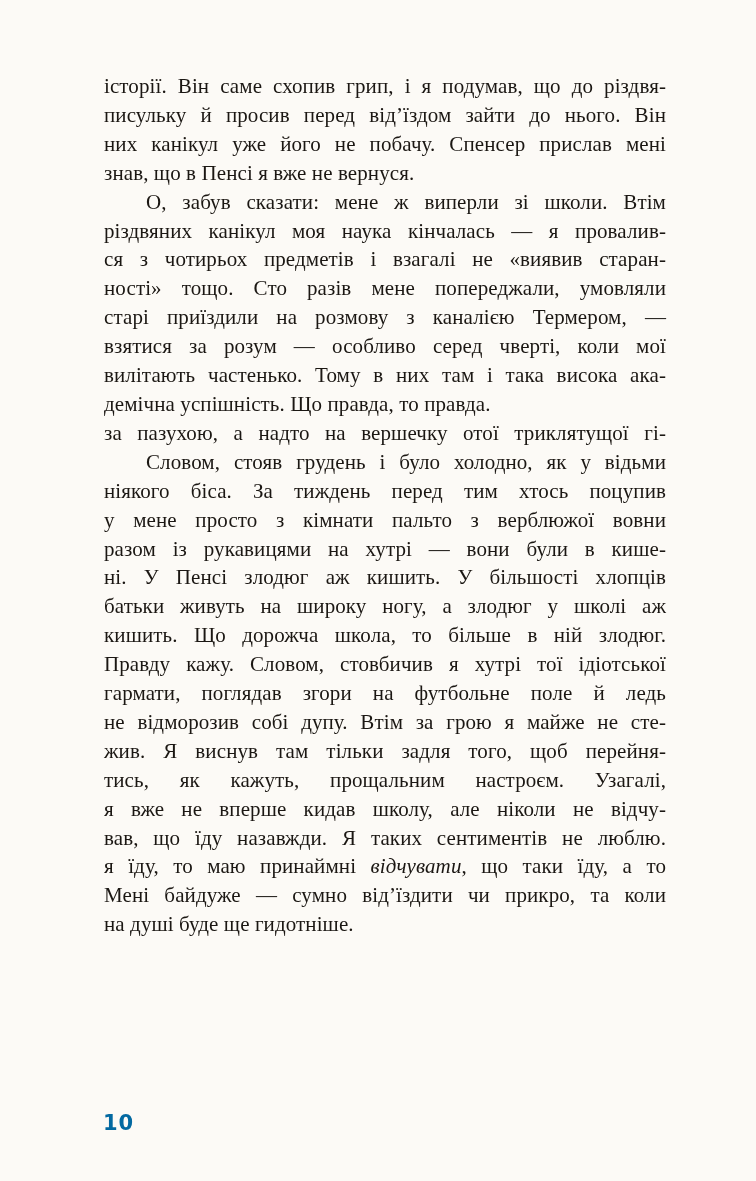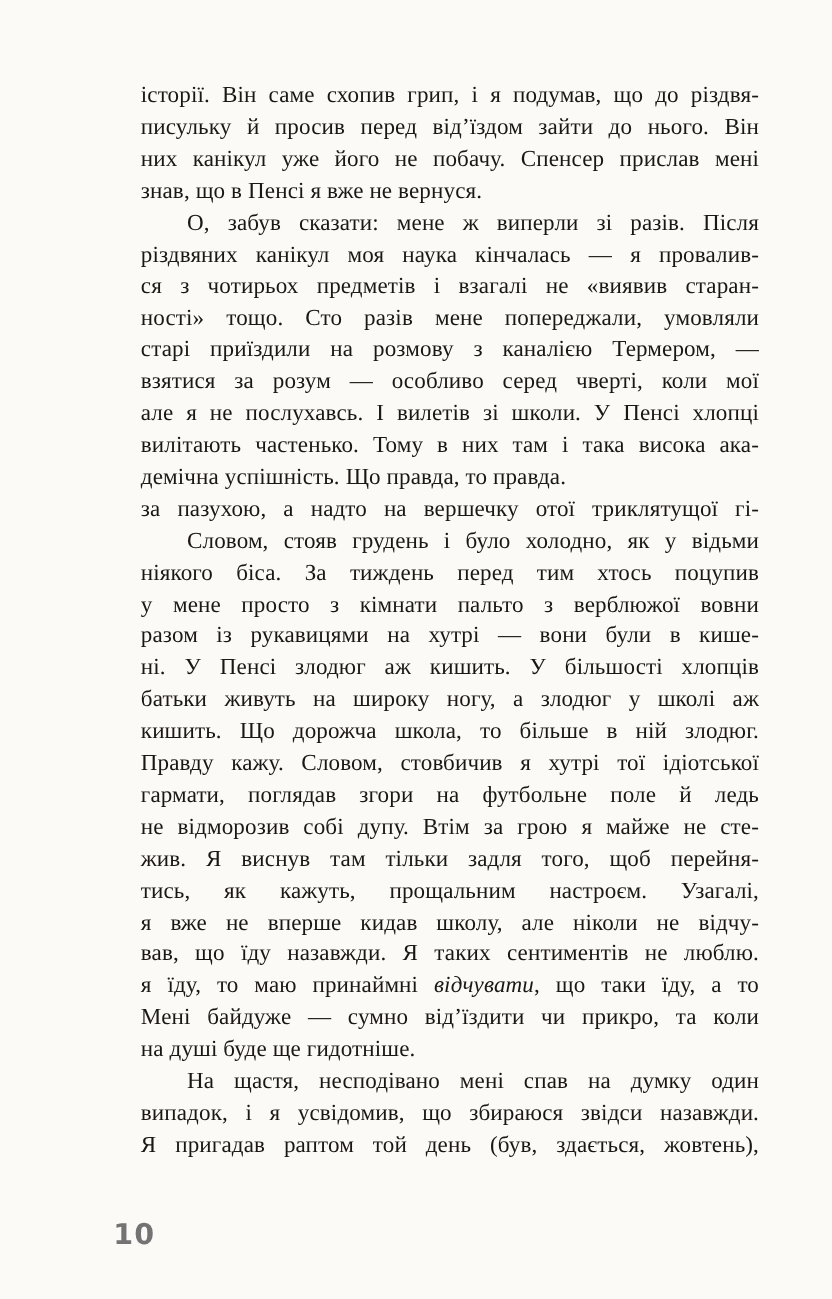--- a/index.html
+++ b/index.html
@@ -20,68 +20,66 @@
     color: #1b1713;
   }
   .text-block {
     position: absolute;
     left: 104px;
     top: 72px;
     width: 562px;
     font-size: 21px;
     line-height: 28.9px;
     letter-spacing: 0.1px;
-    margin-left: 24px;
   }
   .para { margin: 0; padding: 0; }
   .line {
     display: block;
     text-align: justify;
     text-align-last: justify;
     -moz-text-align-last: justify;
   }
   .line.last {
     text-align-last: left;
     -moz-text-align-last: left;
   }
   .line.indent { text-indent: 42px; }
   em { font-style: italic; }
   .page-number {
     position: absolute;
     left: 103px;
     top: 1106px;
     font-family: "DejaVu Sans", "Liberation Sans", sans-serif;
     font-weight: 700;
-    font-size: 26px;
+    font-size: 21px;
     line-height: 34px;
-    color: #737373;
+    color: #0369a1;
     letter-spacing: 1px;
   }
 </style>
 </head>
 <body>
 
 <div class="page">
   <div class="text-block">
 
     <p class="para">
       <span class="line">історії. Він саме схопив грип, і я подумав, що до різдвя-</span>
       <span class="line">писульку й просив перед від’їздом зайти до нього. Він</span>
       <span class="line">них канікул уже його не побачу. Спенсер прислав мені</span>
       <span class="line last">знав, що в Пенсі я вже не вернуся.</span>
     </p>
 
     <p class="para">
-      <span class="line indent">О, забув сказати: мене ж виперли зі разів. Після</span>
+      <span class="line indent">О, забув сказати: мене ж виперли зі школи. Втім</span>
       <span class="line">різдвяних канікул моя наука кінчалась — я провалив-</span>
       <span class="line">ся з чотирьох предметів і взагалі не «виявив старан-</span>
       <span class="line">ності» тощо. Сто разів мене попереджали, умовляли</span>
       <span class="line">старі приїздили на розмову з каналією Термером, —</span>
       <span class="line">взятися за розум — особливо серед чверті, коли мої</span>
-      <span class="line">але я не послухавсь. І вилетів зі школи. У Пенсі хлопці</span>
       <span class="line">вилітають частенько. Тому в них там і така висока ака-</span>
       <span class="line last">демічна успішність. Що правда, то правда.</span>
     </p>
 
     <p class="para">
       <span class="line">за пазухою, а надто на вершечку отої триклятущої гі-</span>
       <span class="line indent">Словом, стояв грудень і було холодно, як у відьми</span>
       <span class="line">ніякого біса. За тиждень перед тим хтось поцупив</span>
       <span class="line">у мене просто з кімнати пальто з верблюжої вовни</span>
       <span class="line">разом із рукавицями на хутрі — вони були в кише-</span>
@@ -93,22 +91,17 @@
       <span class="line">не відморозив собі дупу. Втім за грою я майже не сте-</span>
       <span class="line">жив. Я виснув там тільки задля того, щоб перейня-</span>
       <span class="line">тись, як кажуть, прощальним настроєм. Узагалі,</span>
       <span class="line">я вже не вперше кидав школу, але ніколи не відчу-</span>
       <span class="line">вав, що їду назавжди. Я таких сентиментів не люблю.</span>
       <span class="line"><span>я їду, то маю принаймні </span><em>відчувати</em><span>, що таки їду, а то</span></span>
       <span class="line">Мені байдуже — сумно від’їздити чи прикро, та коли</span>
       <span class="line last">на душі буде ще гидотніше.</span>
     </p>
 
-    <p class="para">
-      <span class="line indent">На щастя, несподівано мені спав на думку один</span>
-      <span class="line">випадок, і я усвідомив, що збираюся звідси назавжди.</span>
-      <span class="line">Я пригадав раптом той день (був, здається, жовтень),</span>
-    </p>
 
   </div>
 
   <div class="page-number">10</div>
 </div>
 
 </body></html>

